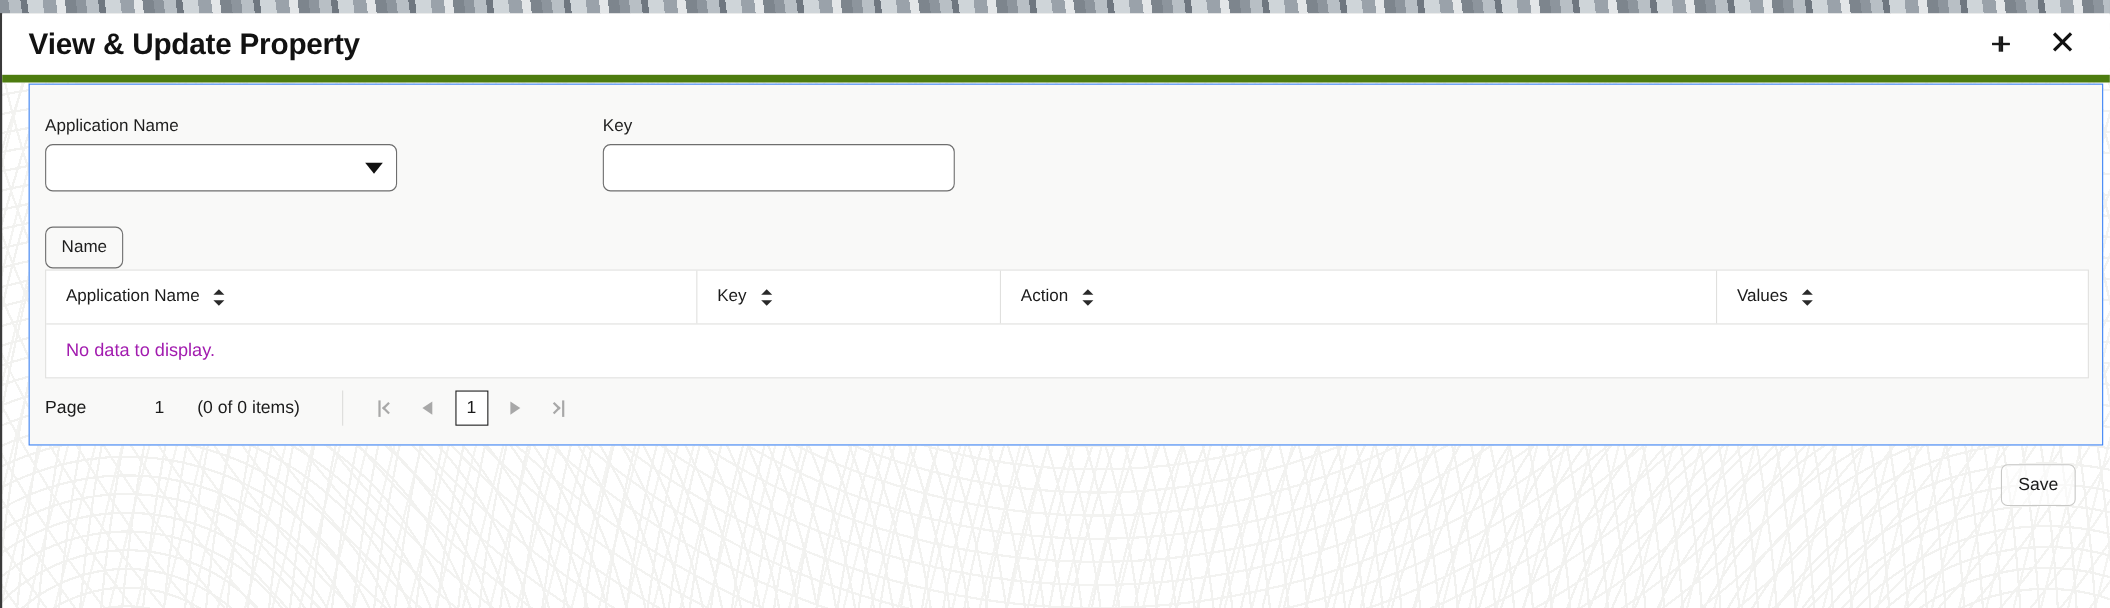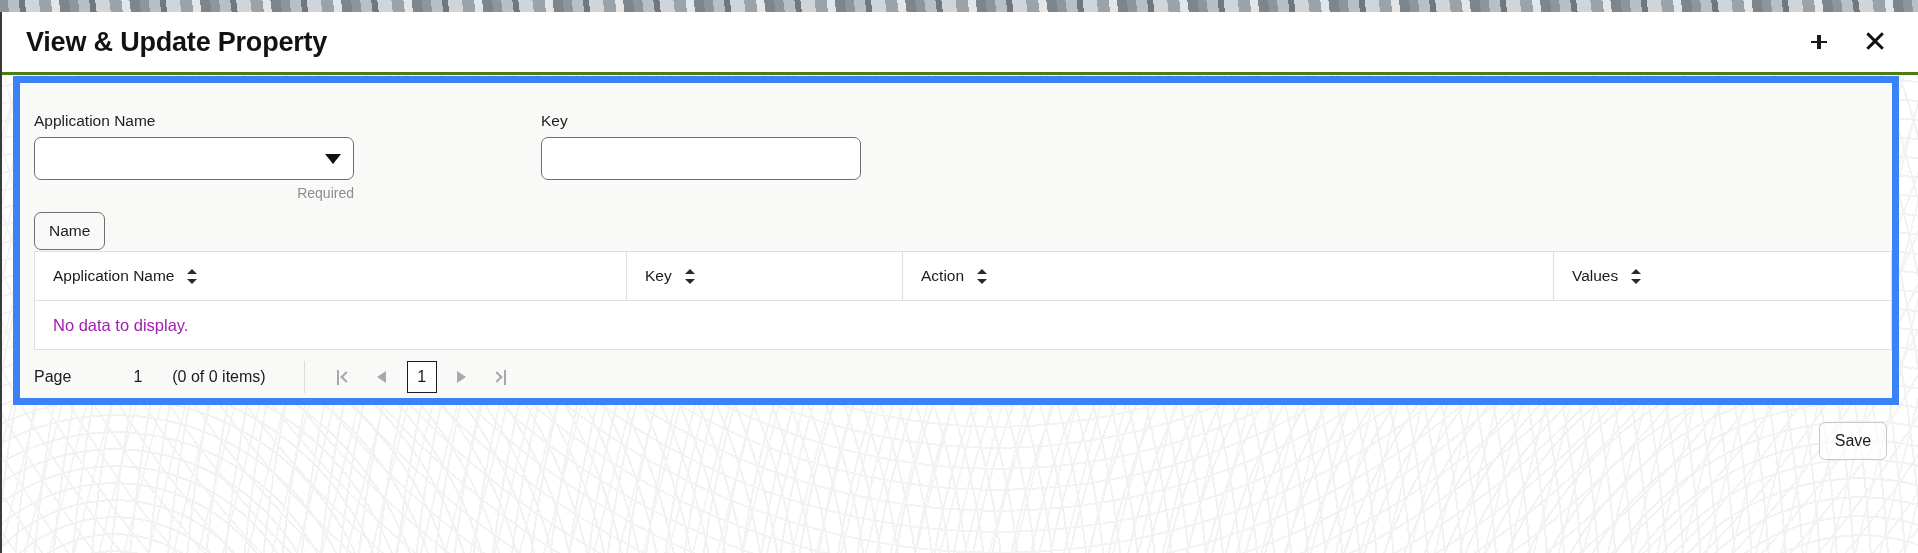--- a/index.html
+++ b/index.html
@@ -51,21 +51,21 @@
     width: 1918px; height: 541px;
     z-index: 10;
     border-left: 2px solid #3a3a3a;
     background: transparent;
   }
 
   .titlebar {
     position: absolute; left: 0; top: 0;
     width: 1916px; height: 63px;
     background: #ffffff;
-    border-bottom: 3px solid #4d7c0f;
+    border-bottom: 7px solid #4d7c0f;
     display: flex; align-items: center;
   }
   .title-text {
     margin-left: 24px;
     font-size: 27px;
     font-weight: bold;
     color: #121212;
     letter-spacing: -.2px;
   }
   .titlebar-actions {
@@ -86,24 +86,24 @@
     position: absolute; width: 8px; height: 8px; border: 2.2px solid #1a1a1a;
   }
   .collapse-ico i.tl { left: 0;  top: 0;  border-right: none; border-bottom: none; transform: translate(4px,4px) rotate(180deg); }
   .collapse-ico i.tr { right: 0; top: 0;  border-left: none;  border-bottom: none; transform: translate(-4px,4px) rotate(180deg); }
   .collapse-ico i.bl { left: 0;  bottom: 0;border-right: none; border-top: none; transform: translate(4px,-4px) rotate(180deg); }
   .collapse-ico i.br { right: 0; bottom: 0;border-left: none;  border-top: none; transform: translate(-4px,-4px) rotate(180deg); }
 
   
   .card {
     position: absolute;
-    left: 11px; top: 64px;
+    left: 24px; top: 64px;
     width: 1886px; height: 329px;
     background: #f9f9f8;
-    border: 7px solid #3b82f6;
+    border: 1px solid #3b82f6;
     z-index: 12;
   }
 
   .form-row {
     position: relative;
     height: 108px;
   }
   .field {
     position: absolute;
     top: 29px;
@@ -304,21 +304,20 @@
   <div class="card">
 
     <div class="form-row">
 
       <div class="field app">
         <label class="field-label">Application Name</label>
         <div class="control select-control">
           <span></span>
           <span class="caret"></span>
         </div>
-        <span class="required-note">Required</span>
       </div>
 
       <div class="field key">
         <label class="field-label">Key</label>
         <input class="control" type="text" value="" style="">
       </div>
 
     </div>
 
     <button class="fetch-btn">Name</button>

